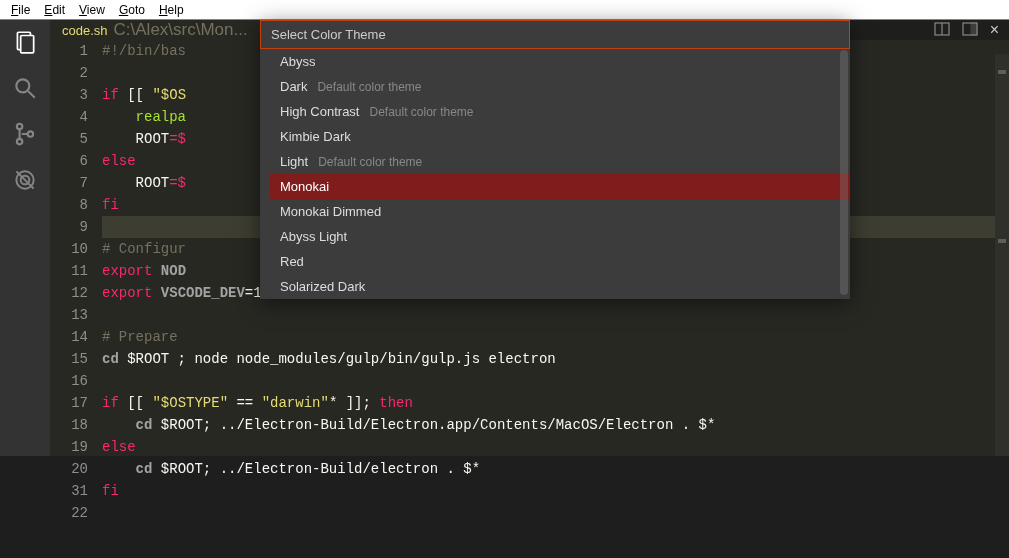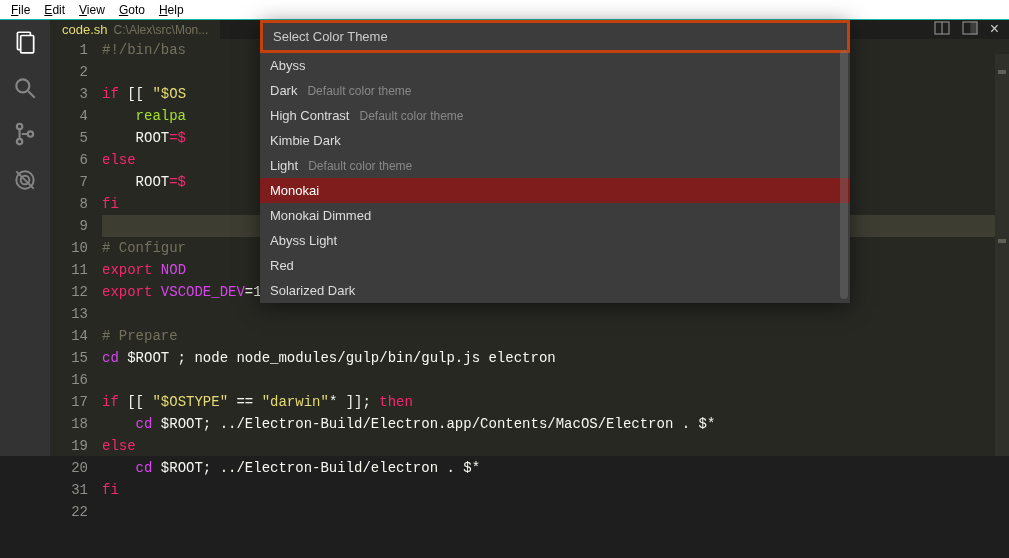--- a/index.html
+++ b/index.html
@@ -8,41 +8,41 @@
   .menubar span { padding:0 7px; cursor:default; }
   .menubar span u { text-decoration:underline; }
   .app { display:flex; height:436px; }
   .activitybar { width:50px; background:#333333; display:flex; flex-direction:column; align-items:center; padding-top:8px; gap:18px;}
   .activitybar .ab-icon { width:28px; height:28px; color:#858585; display:flex; align-items:center; justify-content:center;}
   .activitybar .ab-icon.active { color:#fff;}
   .editor-area { flex:1; display:flex; flex-direction:column; background:#272822; position:relative;}
   .tabbar { height:34px; background:#1e1f1c; display:flex; align-items:center; justify-content:space-between; padding-right:10px;}
   .tab { display:flex; align-items:center; height:100%; background:#272822; padding:0 12px; font-size:13px;}
   .tab .fname { color:#e6db74; }
-  .tab .fpath { color:#75715e; margin-left:6px; font-size:12px;}
+  .tab .fpath { color:#75715e; margin-left:6px; font-size:17px;}
   .tab-actions { display:flex; gap:12px; color:#888;}
   .tab-actions svg { width:16px; height:16px;}
   .code-wrap { flex:1; display:flex; font-family:"Consolas","Courier New",monospace; font-size:14px; line-height:22px; position:relative;}
   .gutter { width:52px; text-align:right; color:#90908a; padding-right:14px; user-select:none;}
   .code { flex:1; white-space:pre; color:#f8f8f2;}
   .code .line { height:22px; }
   .code .hl { background:#3e3d32; }
   .c-r  { color:#f92672; }   
   .c-y  { color:#e6db74; }   
   .c-g  { color:#a6e22e; }   
-  .c-b  { color:#d946ef; }   
+  .c-b  { color:#a3a3a3;font-weight:bold; }   
   .c-gr { color:#75715e; }   
   
   .ruler { position:absolute; right:0; top:34px; bottom:0; width:14px; background:#2f302a;}
   .ruler .mark { position:absolute; left:3px; width:8px; height:4px; background:#5e5f55;}
   
   .palette { position:absolute; top:0; left:210px; width:590px; background:#3c3c3c; box-shadow:0 4px 20px rgba(0,0,0,0.5); z-index:10; font-size:13px;}
-  .palette .p-header { padding:6px 10px; background:#3c3c3c; color:#ccc; border:3px solid #c2410c;}
+  .palette .p-header { padding:6px 10px; background:#3c3c3c; color:#ccc; border:1px solid #c2410c;}
   .palette .p-list { max-height:260px; overflow:hidden;}
-  .palette .p-item { padding:5px 10px; color:#ddd; display:flex; align-items:center; gap:10px;}
+  .palette .p-item { padding:5px 10px; color:#ddd; display:flex; align-items:center; gap:10px;margin-left:10px;}
   .palette .p-item.selected { background:#7f1d1d; color:#fff;}
   .palette .p-hint { color:#888; font-size:12px;}
   .palette .p-scroll { position:absolute; right:2px; top:30px; bottom:4px; width:8px; background:rgba(130,130,130,0.35); border-radius:4px;}
 </style>
 </head>
 <body>
 
 <div class="menubar">
     <span><u>F</u>ile</span>
     <span><u>E</u>dit</span>

